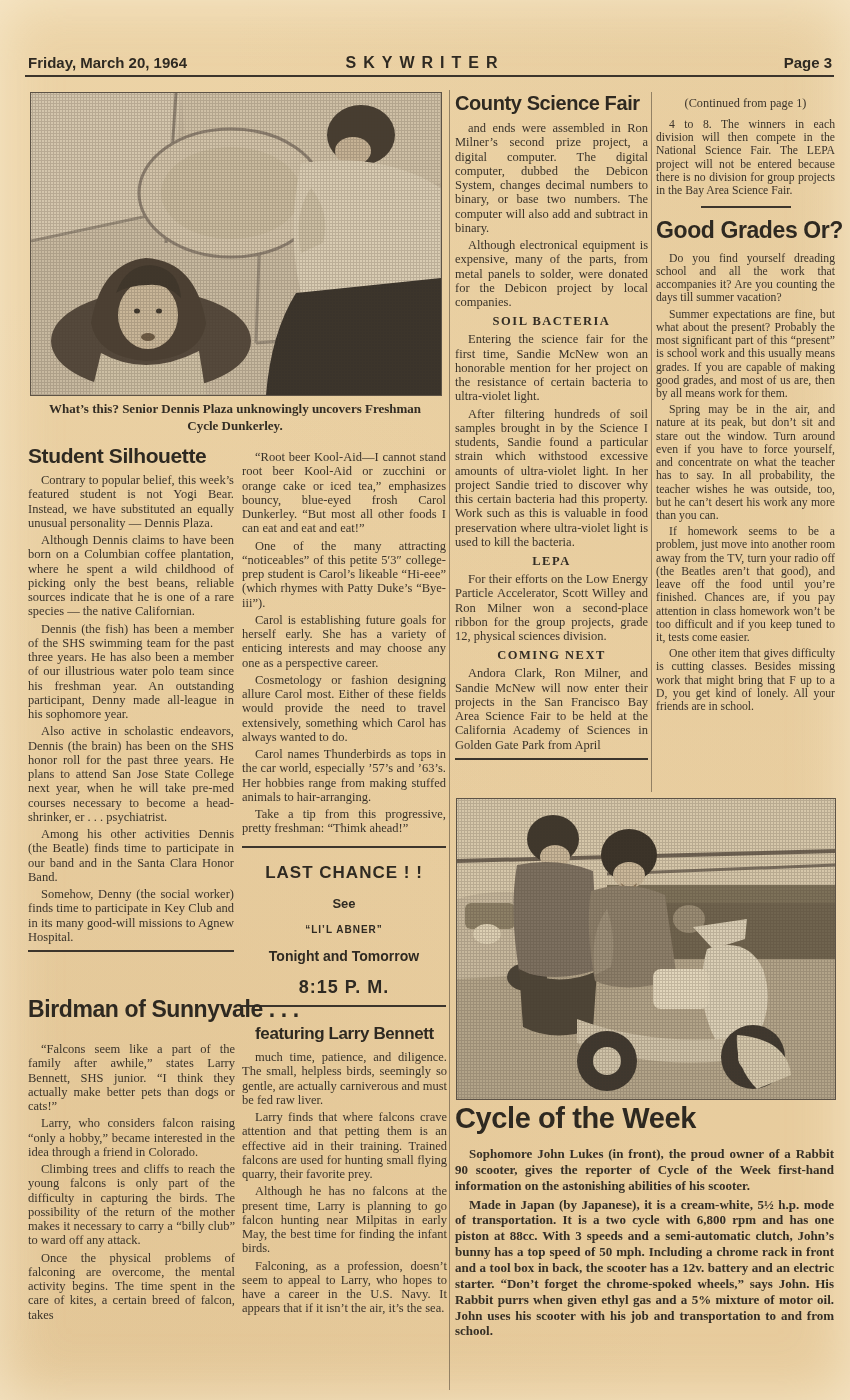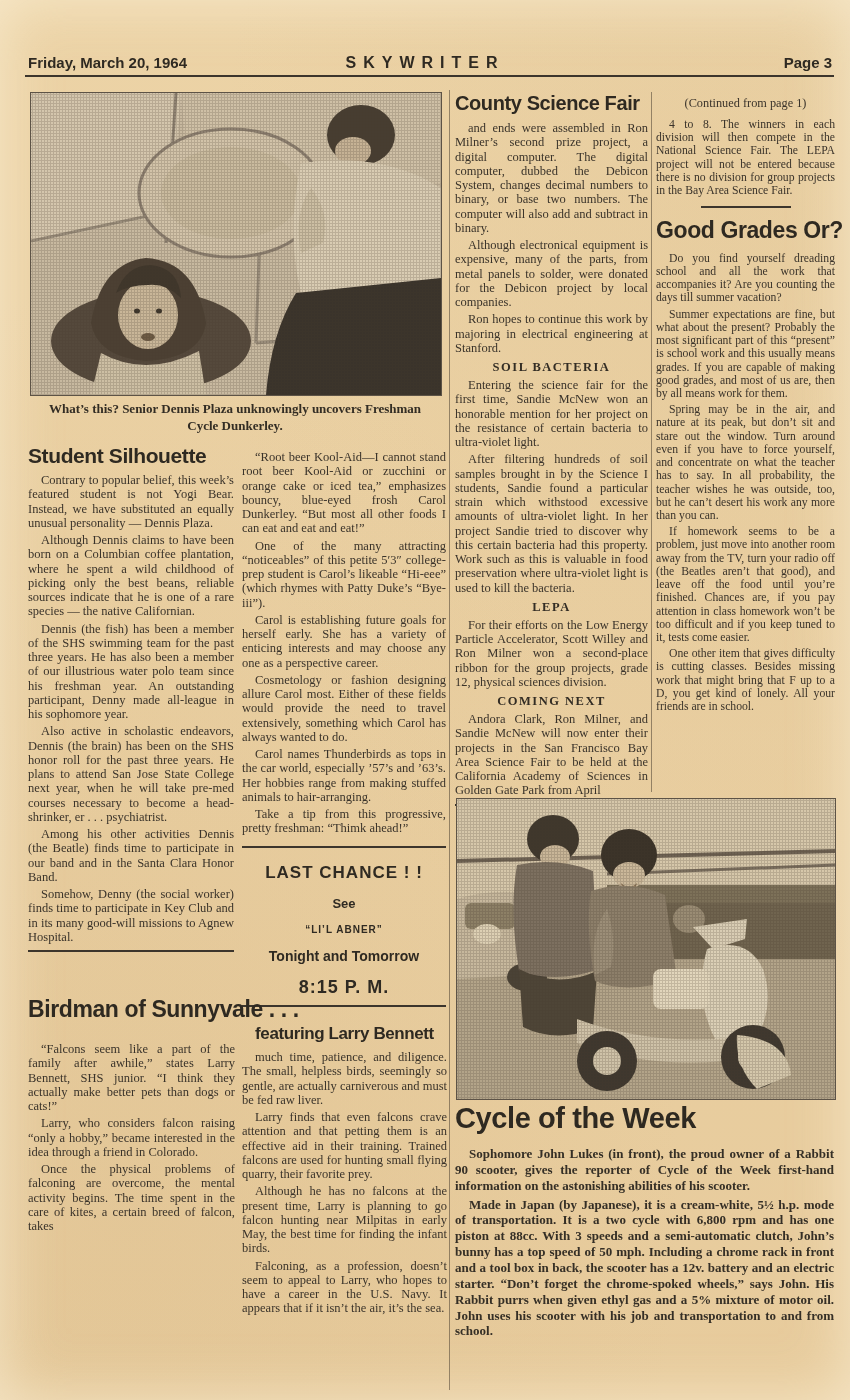--- a/index.html
+++ b/index.html
@@ -134,21 +134,20 @@
       <div class="ad3">“LI’L ABNER”</div>
       <div class="ad4">Tonight and Tomorrow</div>
       <div class="ad5">8:15 P. M.</div>
     </div>
   </section>
 
   <section class="col col3">
     <h2 class="head-sans h-county">County Science Fair</h2>
     <p>and ends were assembled in Ron Milner’s second prize project, a digital computer. The digital computer, dubbed the Debicon System, changes decimal numbers to binary, or base two numbers. The computer will also add and subtract in binary.</p>
     <p>Although electronical equipment is expensive, many of the parts, from metal panels to solder, were donated for the Debicon project by local companies.</p>
-    <p>Ron hopes to continue this work by majoring in electrical engineering at Stanford.</p>
     <h3 class="serif-sub">SOIL BACTERIA</h3>
     <p>Entering the science fair for the first time, Sandie McNew won an honorable mention for her project on the resistance of certain bacteria to ultra-violet light.</p>
     <p>After filtering hundreds of soil samples brought in by the Science I students, Sandie found a particular strain which withstood excessive amounts of ultra-violet light. In her project Sandie tried to discover why this certain bacteria had this property. Work such as this is valuable in food preservation where ultra-violet light is used to kill the bacteria.</p>
     <h3 class="serif-sub">LEPA</h3>
     <p>For their efforts on the Low Energy Particle Accelerator, Scott Willey and Ron Milner won a second-place ribbon for the group projects, grade 12, physical sciences division.</p>
     <h3 class="serif-sub">COMING NEXT</h3>
     <p>Andora Clark, Ron Milner, and Sandie McNew will now enter their projects in the San Francisco Bay Area Science Fair to be held at the California Academy of Sciences in Golden Gate Park from April</p>
     <div class="hrule"></div>
   </section>
 
@@ -161,26 +160,27 @@
     <p>Summer expectations are fine, but what about the present? Probably the most significant part of this “present” is school work and this usually means grades. If you are capable of making good grades, and most of us are, then by all means work for them.</p>
     <p>Spring may be in the air, and nature at its peak, but don’t sit and stare out the window. Turn around even if you have to force yourself, and concentrate on what the teacher has to say. In all probability, the teacher wishes he was outside, too, but he can’t desert his work any more than you can.</p>
     <p>If homework seems to be a problem, just move into another room away from the TV, turn your radio off (the Beatles aren’t that good), and leave off the food until you’re finished. Chances are, if you pay attention in class homework won’t be too difficult and if you keep tuned to it, tests come easier.</p>
     <p>One other item that gives difficulty is cutting classes. Besides missing work that might bring that F up to a D, you get kind of lonely. All your friends are in school.</p>
   </section>
 
   <h2 class="head-sans h-birdman">Birdman of Sunnyvale . . .</h2>
   <section class="col colb1">
     <p>“Falcons seem like a part of the family after awhile,” states Larry Bennett, SHS junior. “I think they actually make better pets than dogs or cats!”</p>
     <p>Larry, who considers falcon raising “only a hobby,” became interested in the idea through a friend in Colorado.</p>
+    <p>Climbing trees and cliffs to reach the young falcons is only part of the difficulty in capturing the birds. The possibility of the return of the mother makes it necessary to carry a “billy club” to ward off any attack.</p>
     <p>Once the physical problems of falconing are overcome, the mental activity begins. The time spent in the care of kites, a certain breed of falcon, takes</p>
   </section>
   <section class="col colb2">
     <h3 class="head-sans h-feat">featuring Larry Bennett</h3>
     <p>much time, patience, and diligence. The small, helpless birds, seemingly so gentle, are actually carniverous and must be fed raw liver.</p>
-    <p>Larry finds that even falcons crave attention and that petting them is an effective aid in their training. Trained falcons are used for hunting small flying quarry, their favorite prey.</p>
+    <p>Larry finds that where falcons crave attention and that petting them is an effective aid in their training. Trained falcons are used for hunting small flying quarry, their favorite prey.</p>
     <p>Although he has no falcons at the present time, Larry is planning to go falcon hunting near Milpitas in early May, the best time for finding the infant birds.</p>
     <p>Falconing, as a profession, doesn’t seem to appeal to Larry, who hopes to have a career in the U.S. Navy. It appears that if it isn’t the air, it’s the sea.</p>
   </section>
 
   <figure class="photo photo-bottom">
     <svg viewBox="0 0 378 300" preserveAspectRatio="none">
       <rect x="0" y="0" width="378" height="300" fill="#d6c7aa"></rect>
       <line x1="0" y1="62" x2="378" y2="52" stroke="#6e6253" stroke-width="4"></line>
       <line x1="150" y1="75" x2="378" y2="66" stroke="#7a6e5e" stroke-width="3"></line>
       <rect x="150" y="86" width="228" height="80" fill="#70644f"></rect>

